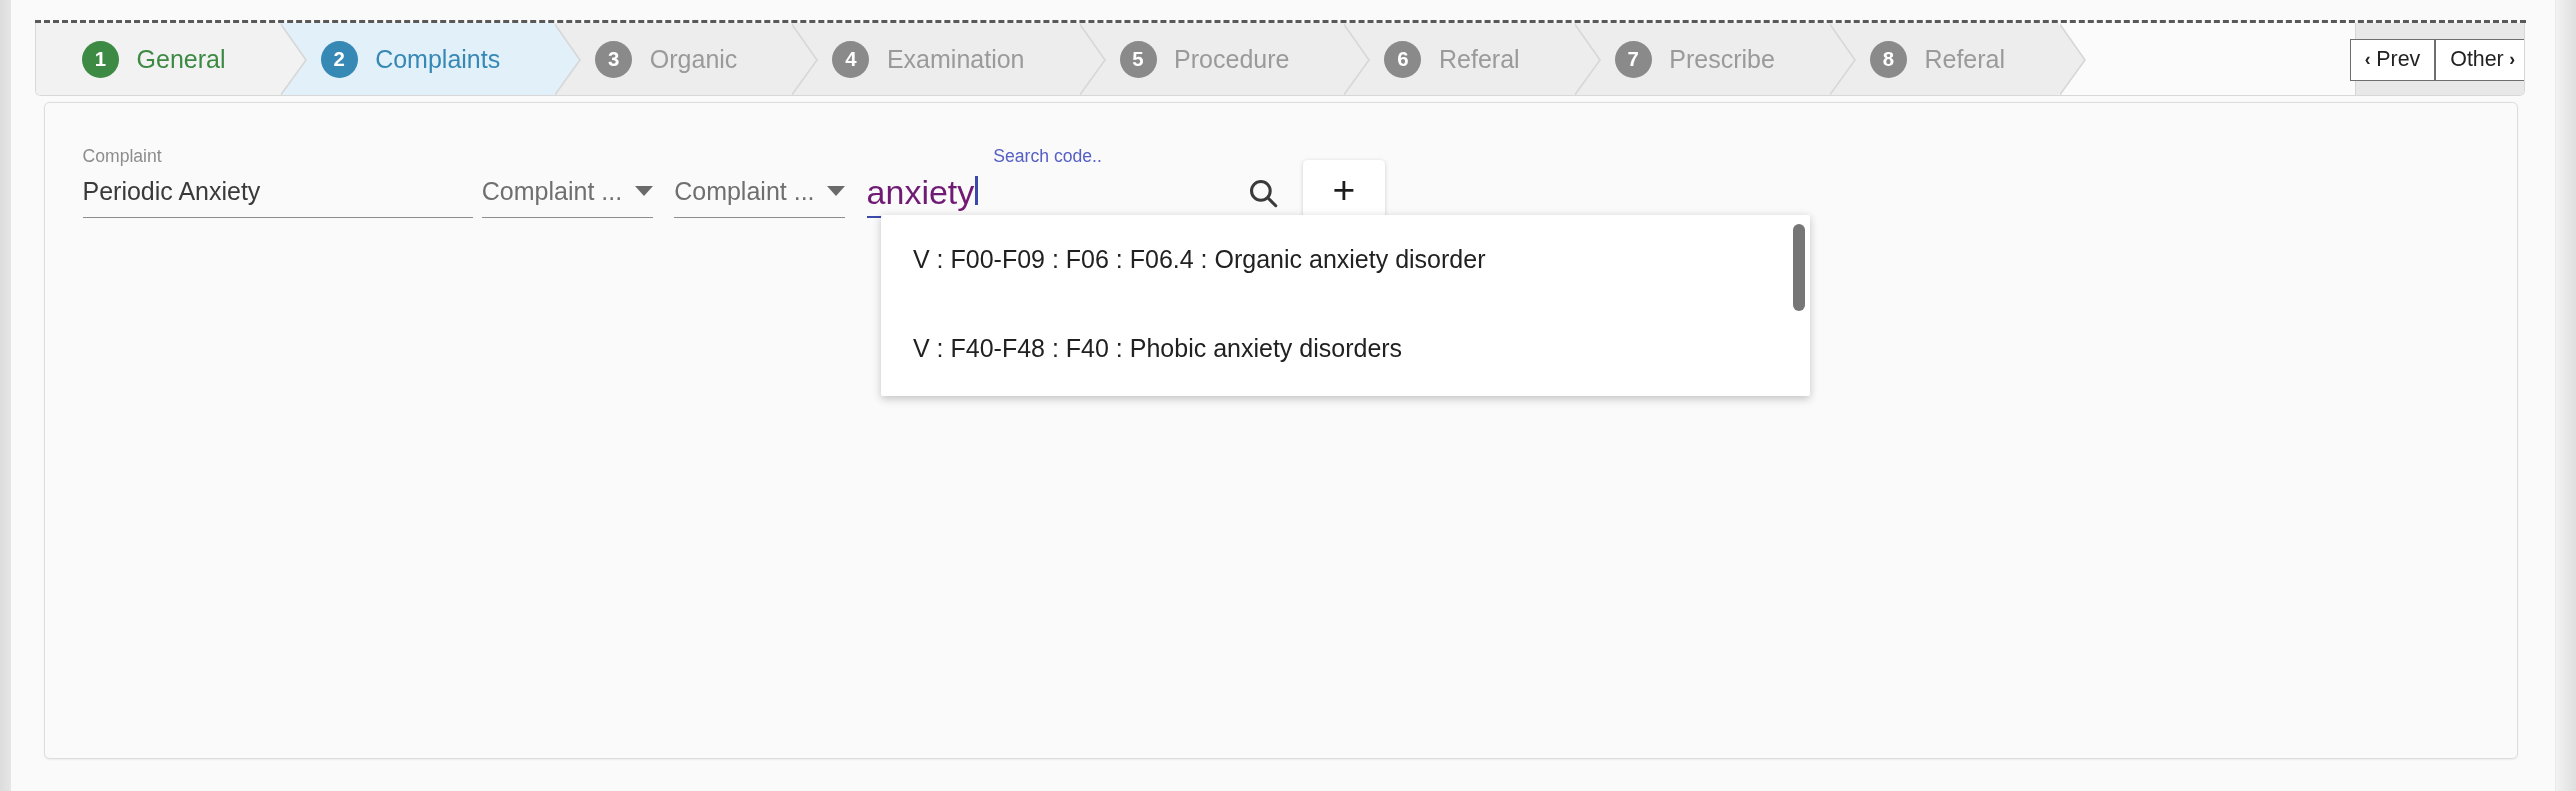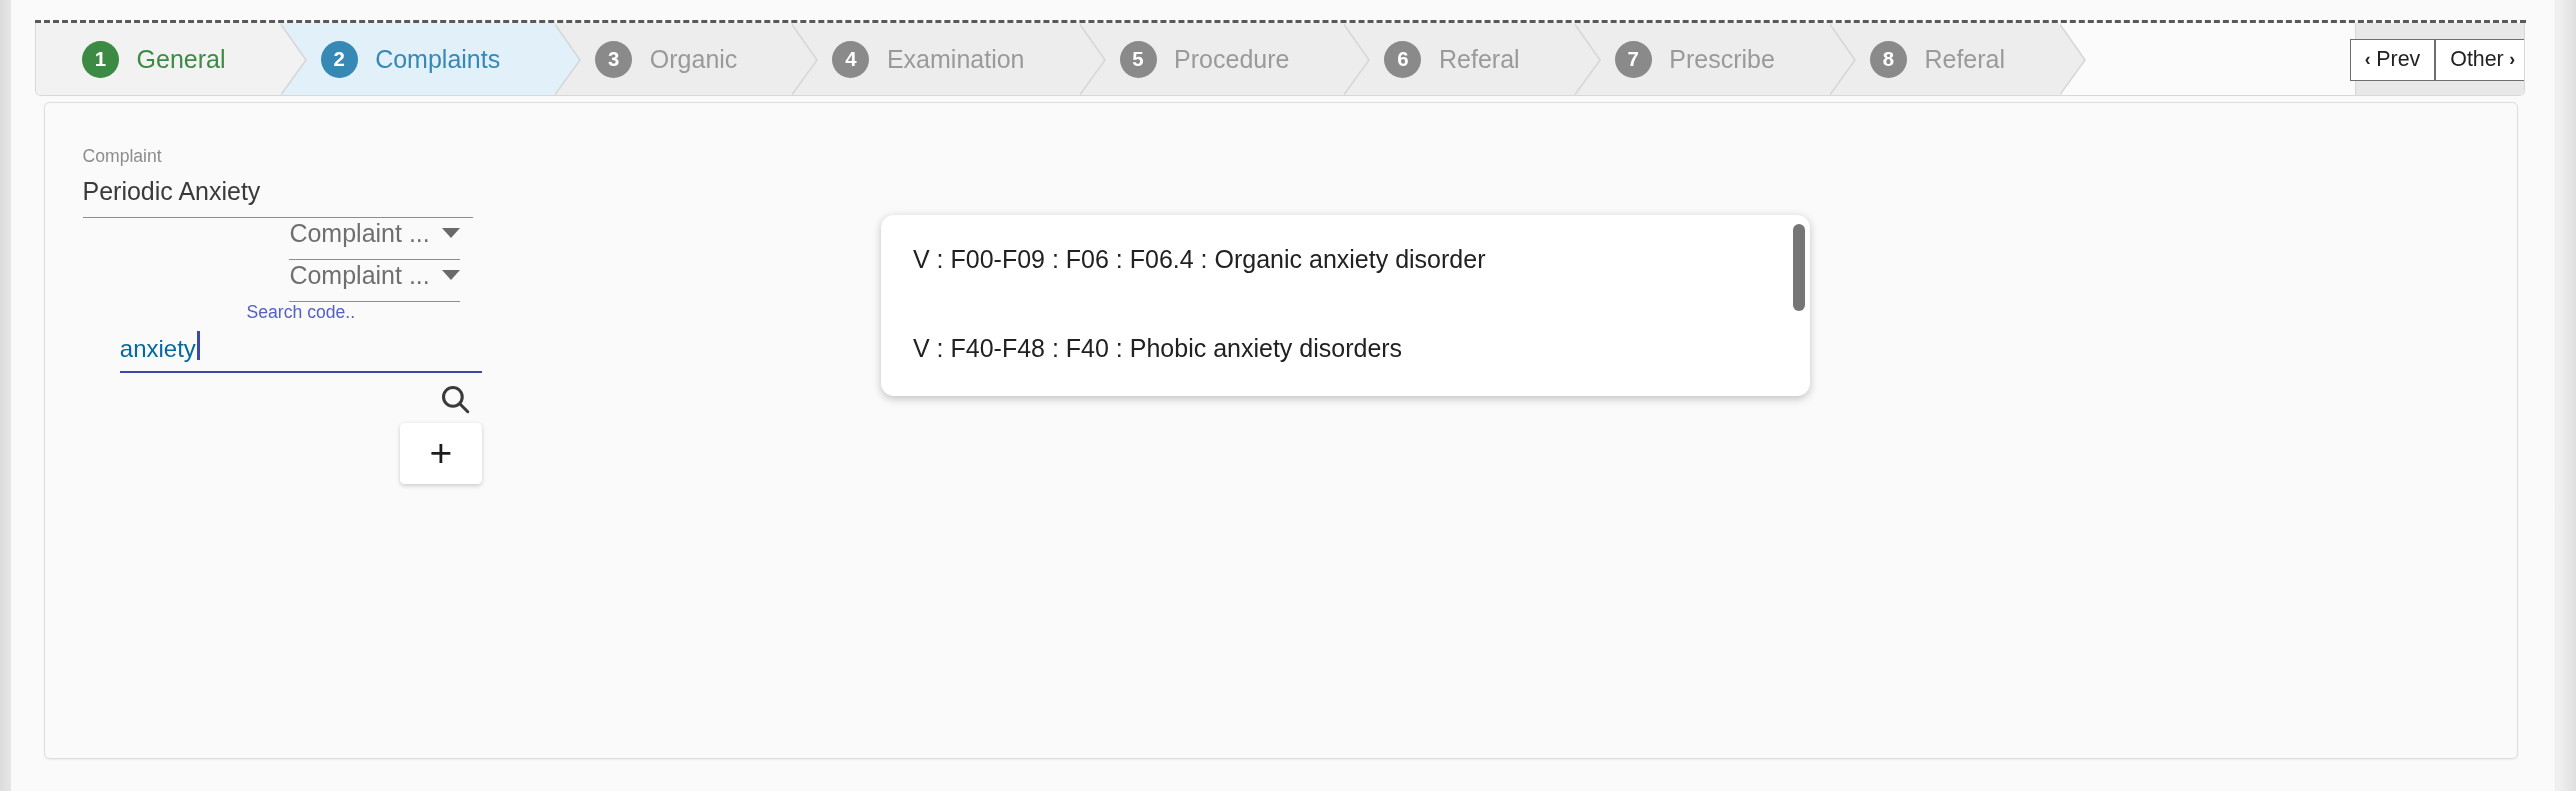--- a/index.html
+++ b/index.html
@@ -160,21 +160,20 @@
     border: 0.9px solid #dddddd;
     border-radius: 5.6px;
     box-shadow: 0 0.9px 1.9px rgba(0,0,0,0.06);
   }
 
   .form-row {
     position: absolute;
     left: 38px; top: 43px;
     display: flex;
     align-items: flex-end;
-    flex-direction: column;
   }
 
   .field {
     position: relative;
     margin-right: 9.3px;
   }
   .field-label {
     font-size: 17.6px;
     color: #8d8d8d;
     margin-bottom: 9.3px;
@@ -218,22 +217,22 @@
   .field.search { width: 362px; margin-right: 0; text-align: center; }
   .search-line {
     position: relative;
     width: 362px;
     height: 42px;
     border-bottom: 2.8px solid #3c49ab;
     display: flex;
     align-items: center;
   }
   .search-text {
-    font-size: 24px;
-    color: #0369a1;
+    font-size: 34px;
+    color: #701a75;
     padding-bottom: 5.6px;
     display: flex;
     align-items: center;
   }
   .caret-bar {
     display: inline-block;
     width: 2.8px; height: 29px;
     background: #3c49ab;
     margin-left: 0.9px;
     margin-bottom: 5.6px;
@@ -271,21 +270,21 @@
     font-weight: 500;
     margin-top: -3.7px;
   }
 
   
   .suggest-panel {
     position: absolute;
     left: 870px; top: 215px;
     width: 929px; height: 181px;
     background: #ffffff;
-    border-radius: 13px;
+    border-radius: 2px;
     box-shadow: 0 2.8px 8.4px rgba(0,0,0,0.22);
     overflow: hidden;
   }
   .suggest-list {
     position: absolute;
     left: 0; top: 0;
     width: 929px;
   }
   .suggest-item {
     height: 89px;

